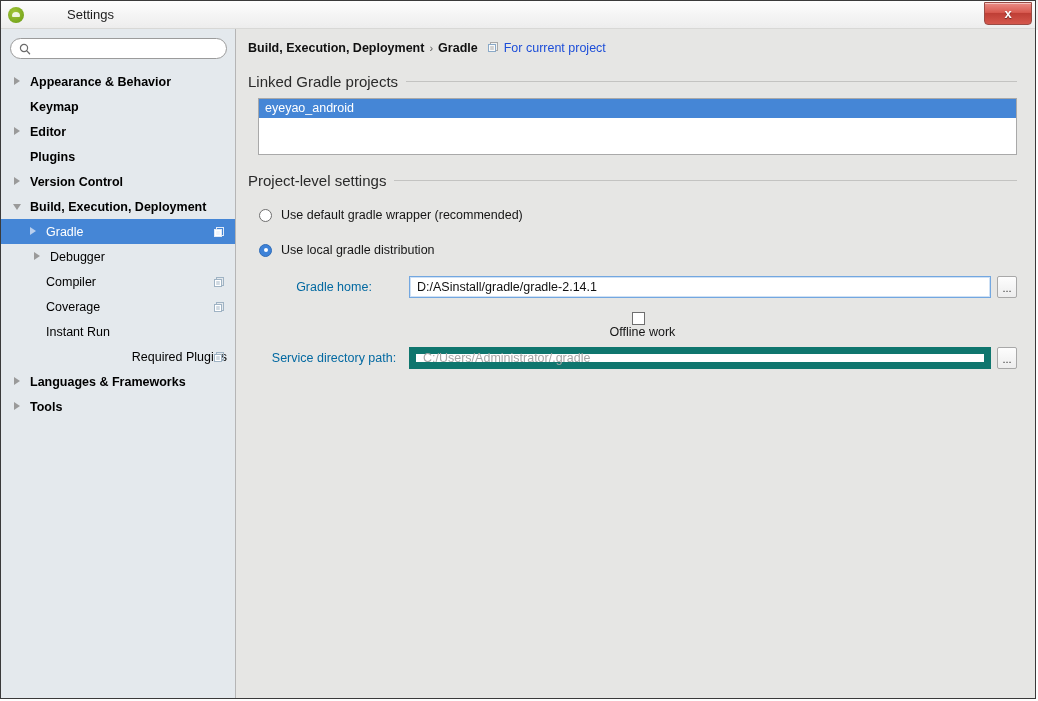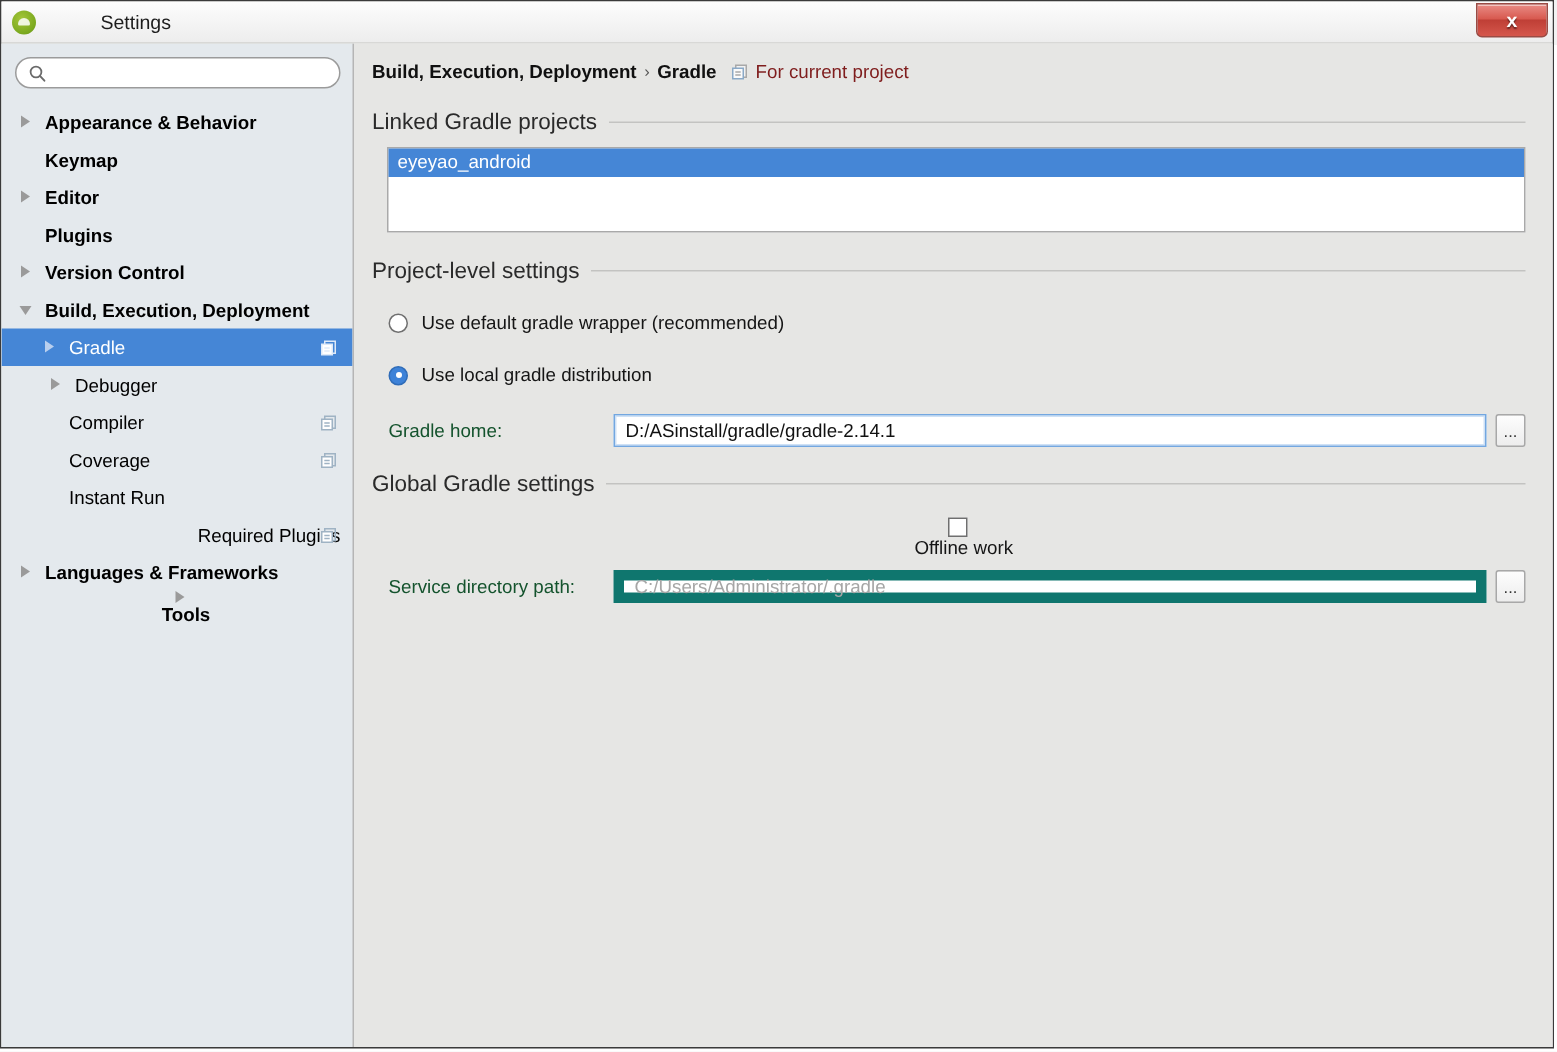--- a/index.html
+++ b/index.html
@@ -199,24 +199,24 @@
   .crumb {
     padding: 12px 0 0 12px;
     font-size: 12.5px;
     display: flex;
     align-items: center;
     white-space: nowrap;
   }
   .crumb b { font-weight: bold; color: #101010; }
   .crumb .sep { margin: 0 5px; color: #555; font-size: 11px; }
   .crumb .scope {
-    color: #7f1d1d;
+    color: #1d4ed8;
     margin-left: 9px;
     display: flex;
-    align-items: center;
+    align-items: flex-start;
   }
   .crumb .scope svg { margin-right: 5px; }
 
   .content { padding: 18px 18px 0 12px; }
 
   .group {
     display: flex;
     align-items: center;
     margin-bottom: 4px;
   }
@@ -278,22 +278,23 @@
   }
   .radio-label { margin-left: 9px; font-size: 12.5px; color: #151515; }
 
   .field-row {
     display: flex;
     align-items: center;
     margin-left: 11px;
   }
   .field-label {
     font-size: 12.5px;
-    color: #14532d;
+    color: #0369a1;
     white-space: nowrap;
+    text-align: center;
   }
   .textfield {
     height: 22px;
     background: #fff;
     border: 7px solid #0f766e;
     box-sizing: border-box;
     display: flex;
     align-items: center;
     padding: 0 5px;
     flex: 1;
@@ -491,21 +492,21 @@
                     <rect x="3.5" y="1.5" width="7" height="8" fill="none" stroke="currentColor" stroke-width="1"></rect>
                     <rect x="1.5" y="3.5" width="7" height="7" fill="#ffffff" stroke="currentColor" stroke-width="1"></rect>
                     <line x1="3.2" y1="6" x2="6.8" y2="6" stroke="currentColor" stroke-width="1"></line>
                     <line x1="3.2" y1="8" x2="6.8" y2="8" stroke="currentColor" stroke-width="1"></line>
                   </svg></span>
               </div>
               <div class="tree-row bold" style="padding-left: 12px;">
                 <span class="arrow closed"></span>
                 <span class="tree-label" style="margin-left: 8px;">Languages &amp; Frameworks</span>
               </div>
-              <div class="tree-row bold" style="padding-left: 12px; flex-direction: column;">
+              <div class="tree-row bold" style="padding-left: 12px;">
                 <span class="arrow closed"></span>
                 <span class="tree-label" style="margin-left: 8px;">Tools</span>
               </div>
             </div>
         </div>
 
         <div class="rightpane">
 
           <div class="crumb">
             <b>Build, Execution, Deployment</b>
@@ -549,24 +550,20 @@
             <div class="field-row" style="margin-top:15px;">
               <span class="field-label" style="width:150px;">Gradle home:</span>
               <div class="textfield focused">
                 <input type="text" placeholder="" value="D:/ASinstall/gradle/gradle-2.14.1" style="">
               </div>
               <div class="browse-btn">
                 <span>...</span>
               </div>
             </div>
 
-            <div class="group" style="margin-top:16px;">
-              <span class="group-label">Global Gradle settings</span>
-              <span class="group-line"></span>
-            </div>
 
             <div class="check-row" style="margin-top:14px;flex-direction:column;">
               <span class="checkbox"></span>
               <span class="check-label">Offline work</span>
             </div>
 
             <div class="field-row" style="margin-top:13px;">
               <span class="field-label" style="width:150px;">Service directory path:</span>
               <div class="textfield">
                 <input type="text" placeholder="C:/Users/Administrator/.gradle" style="">

